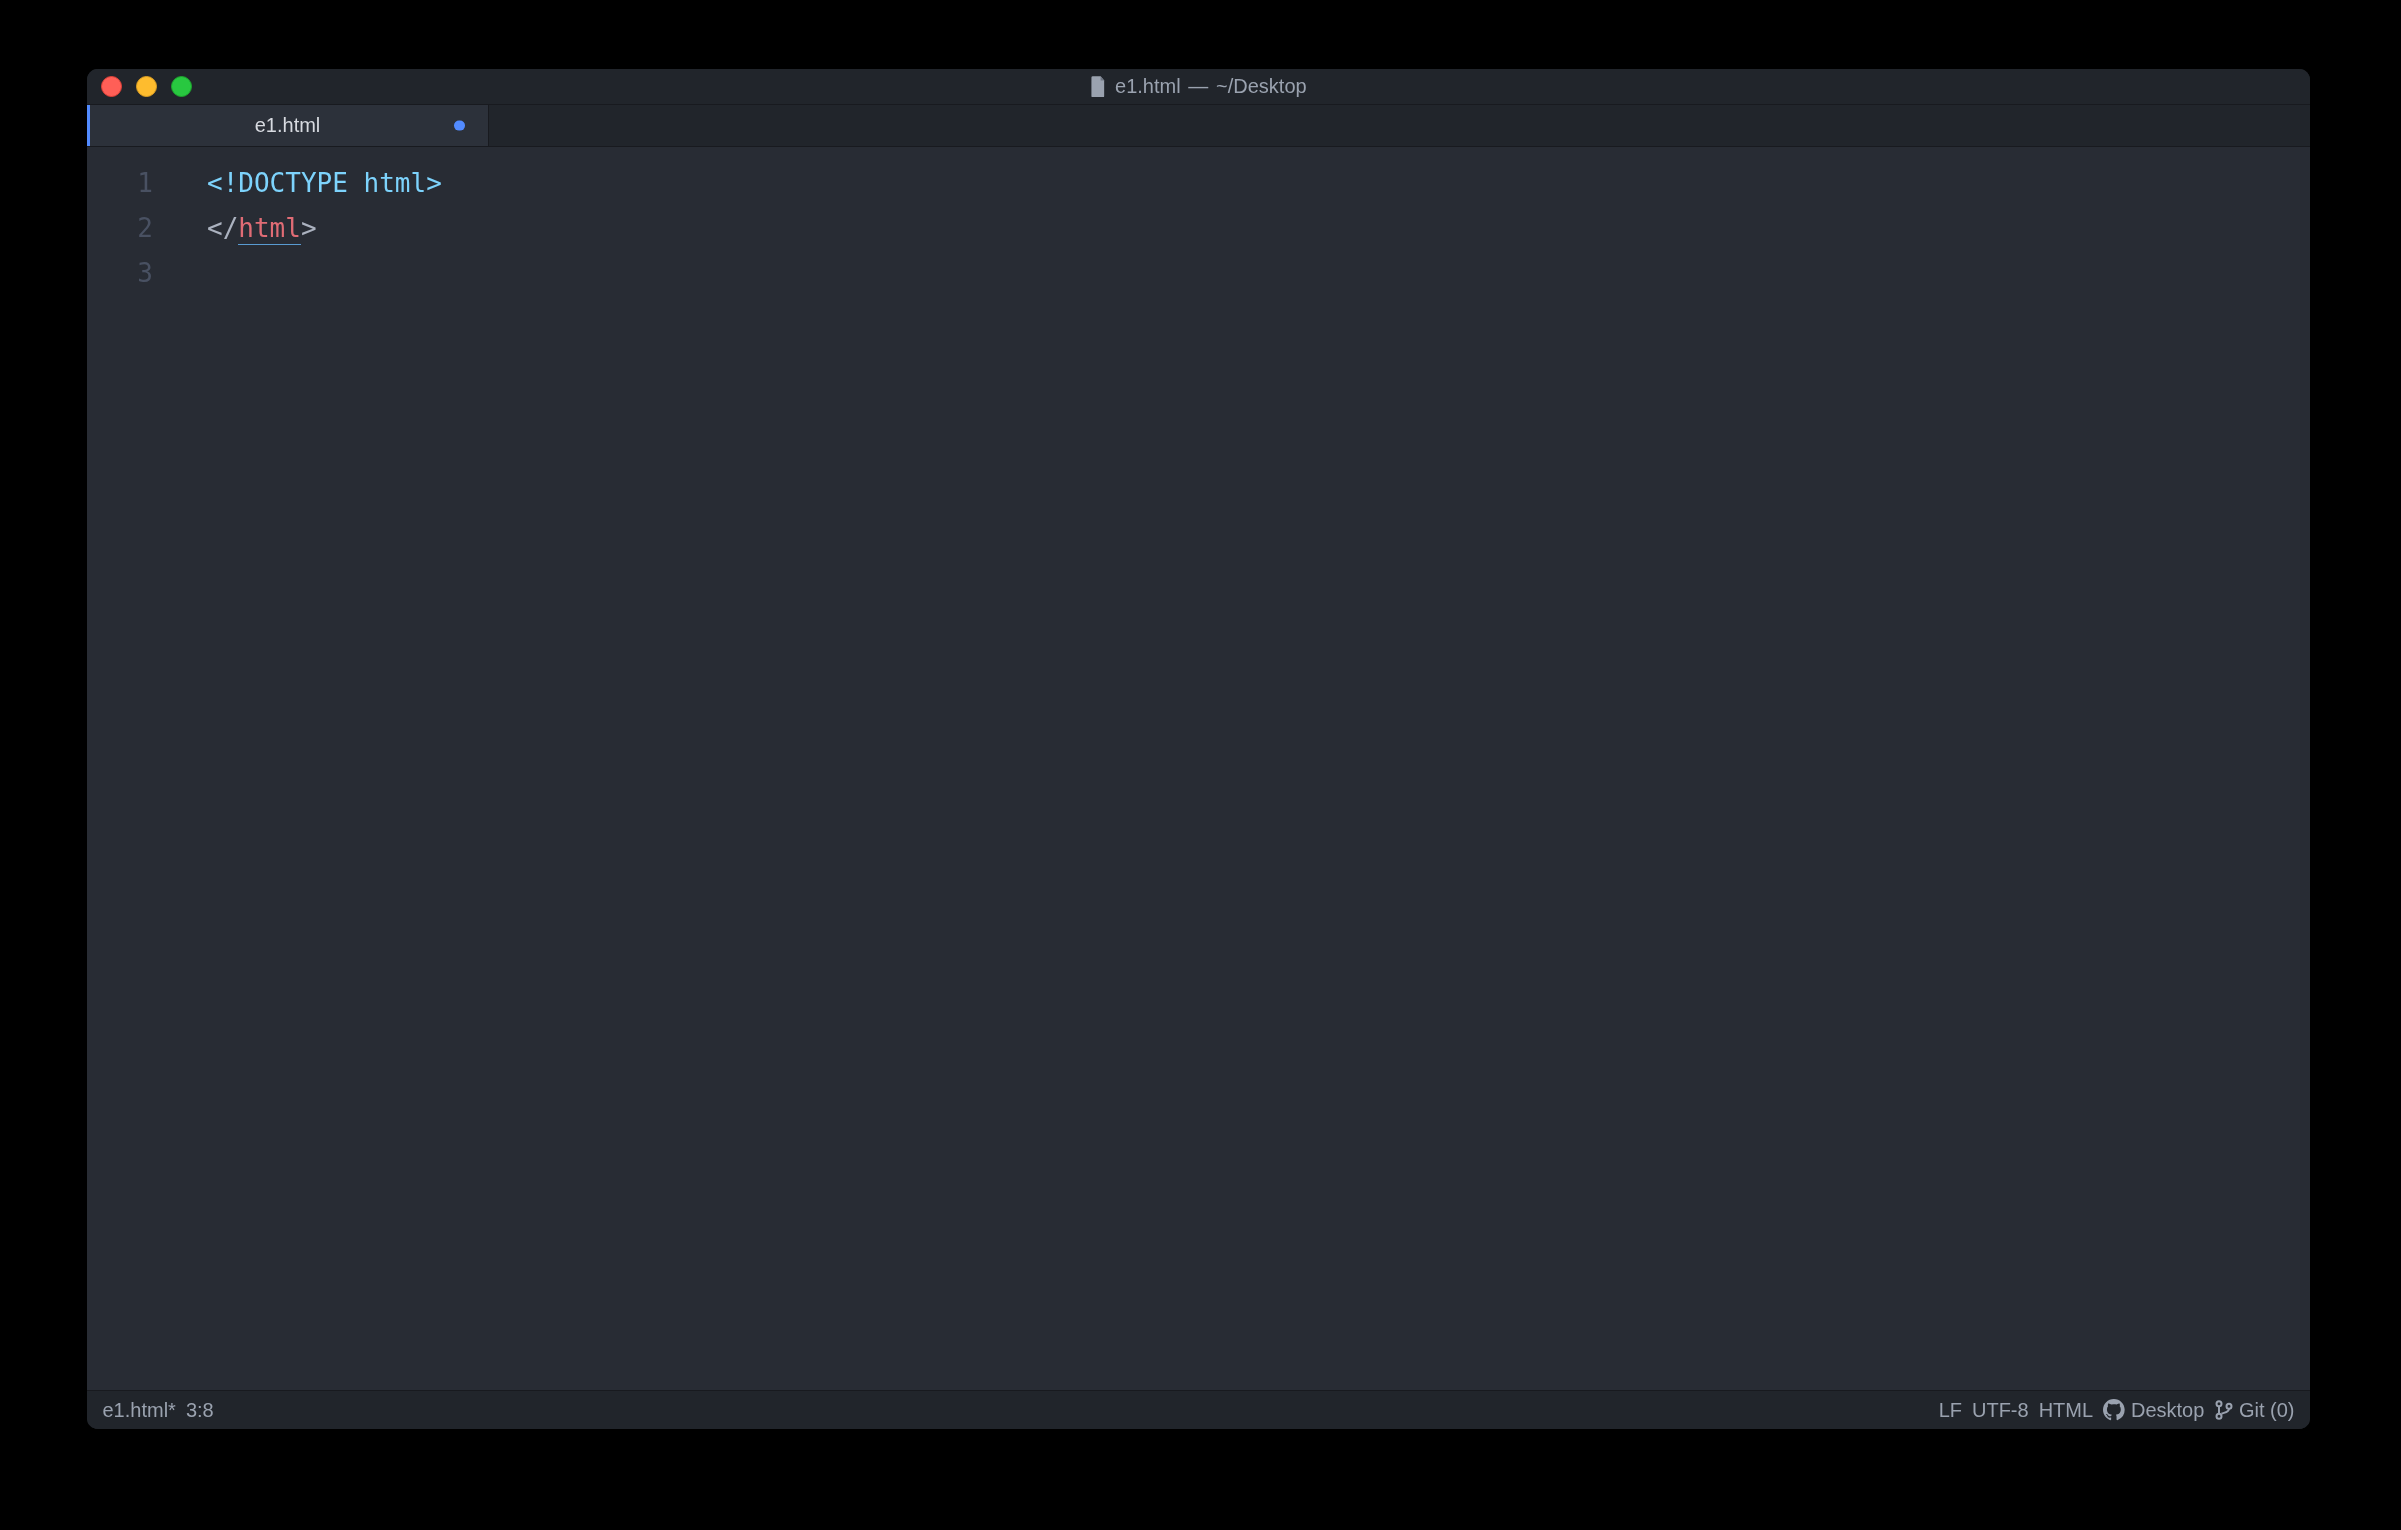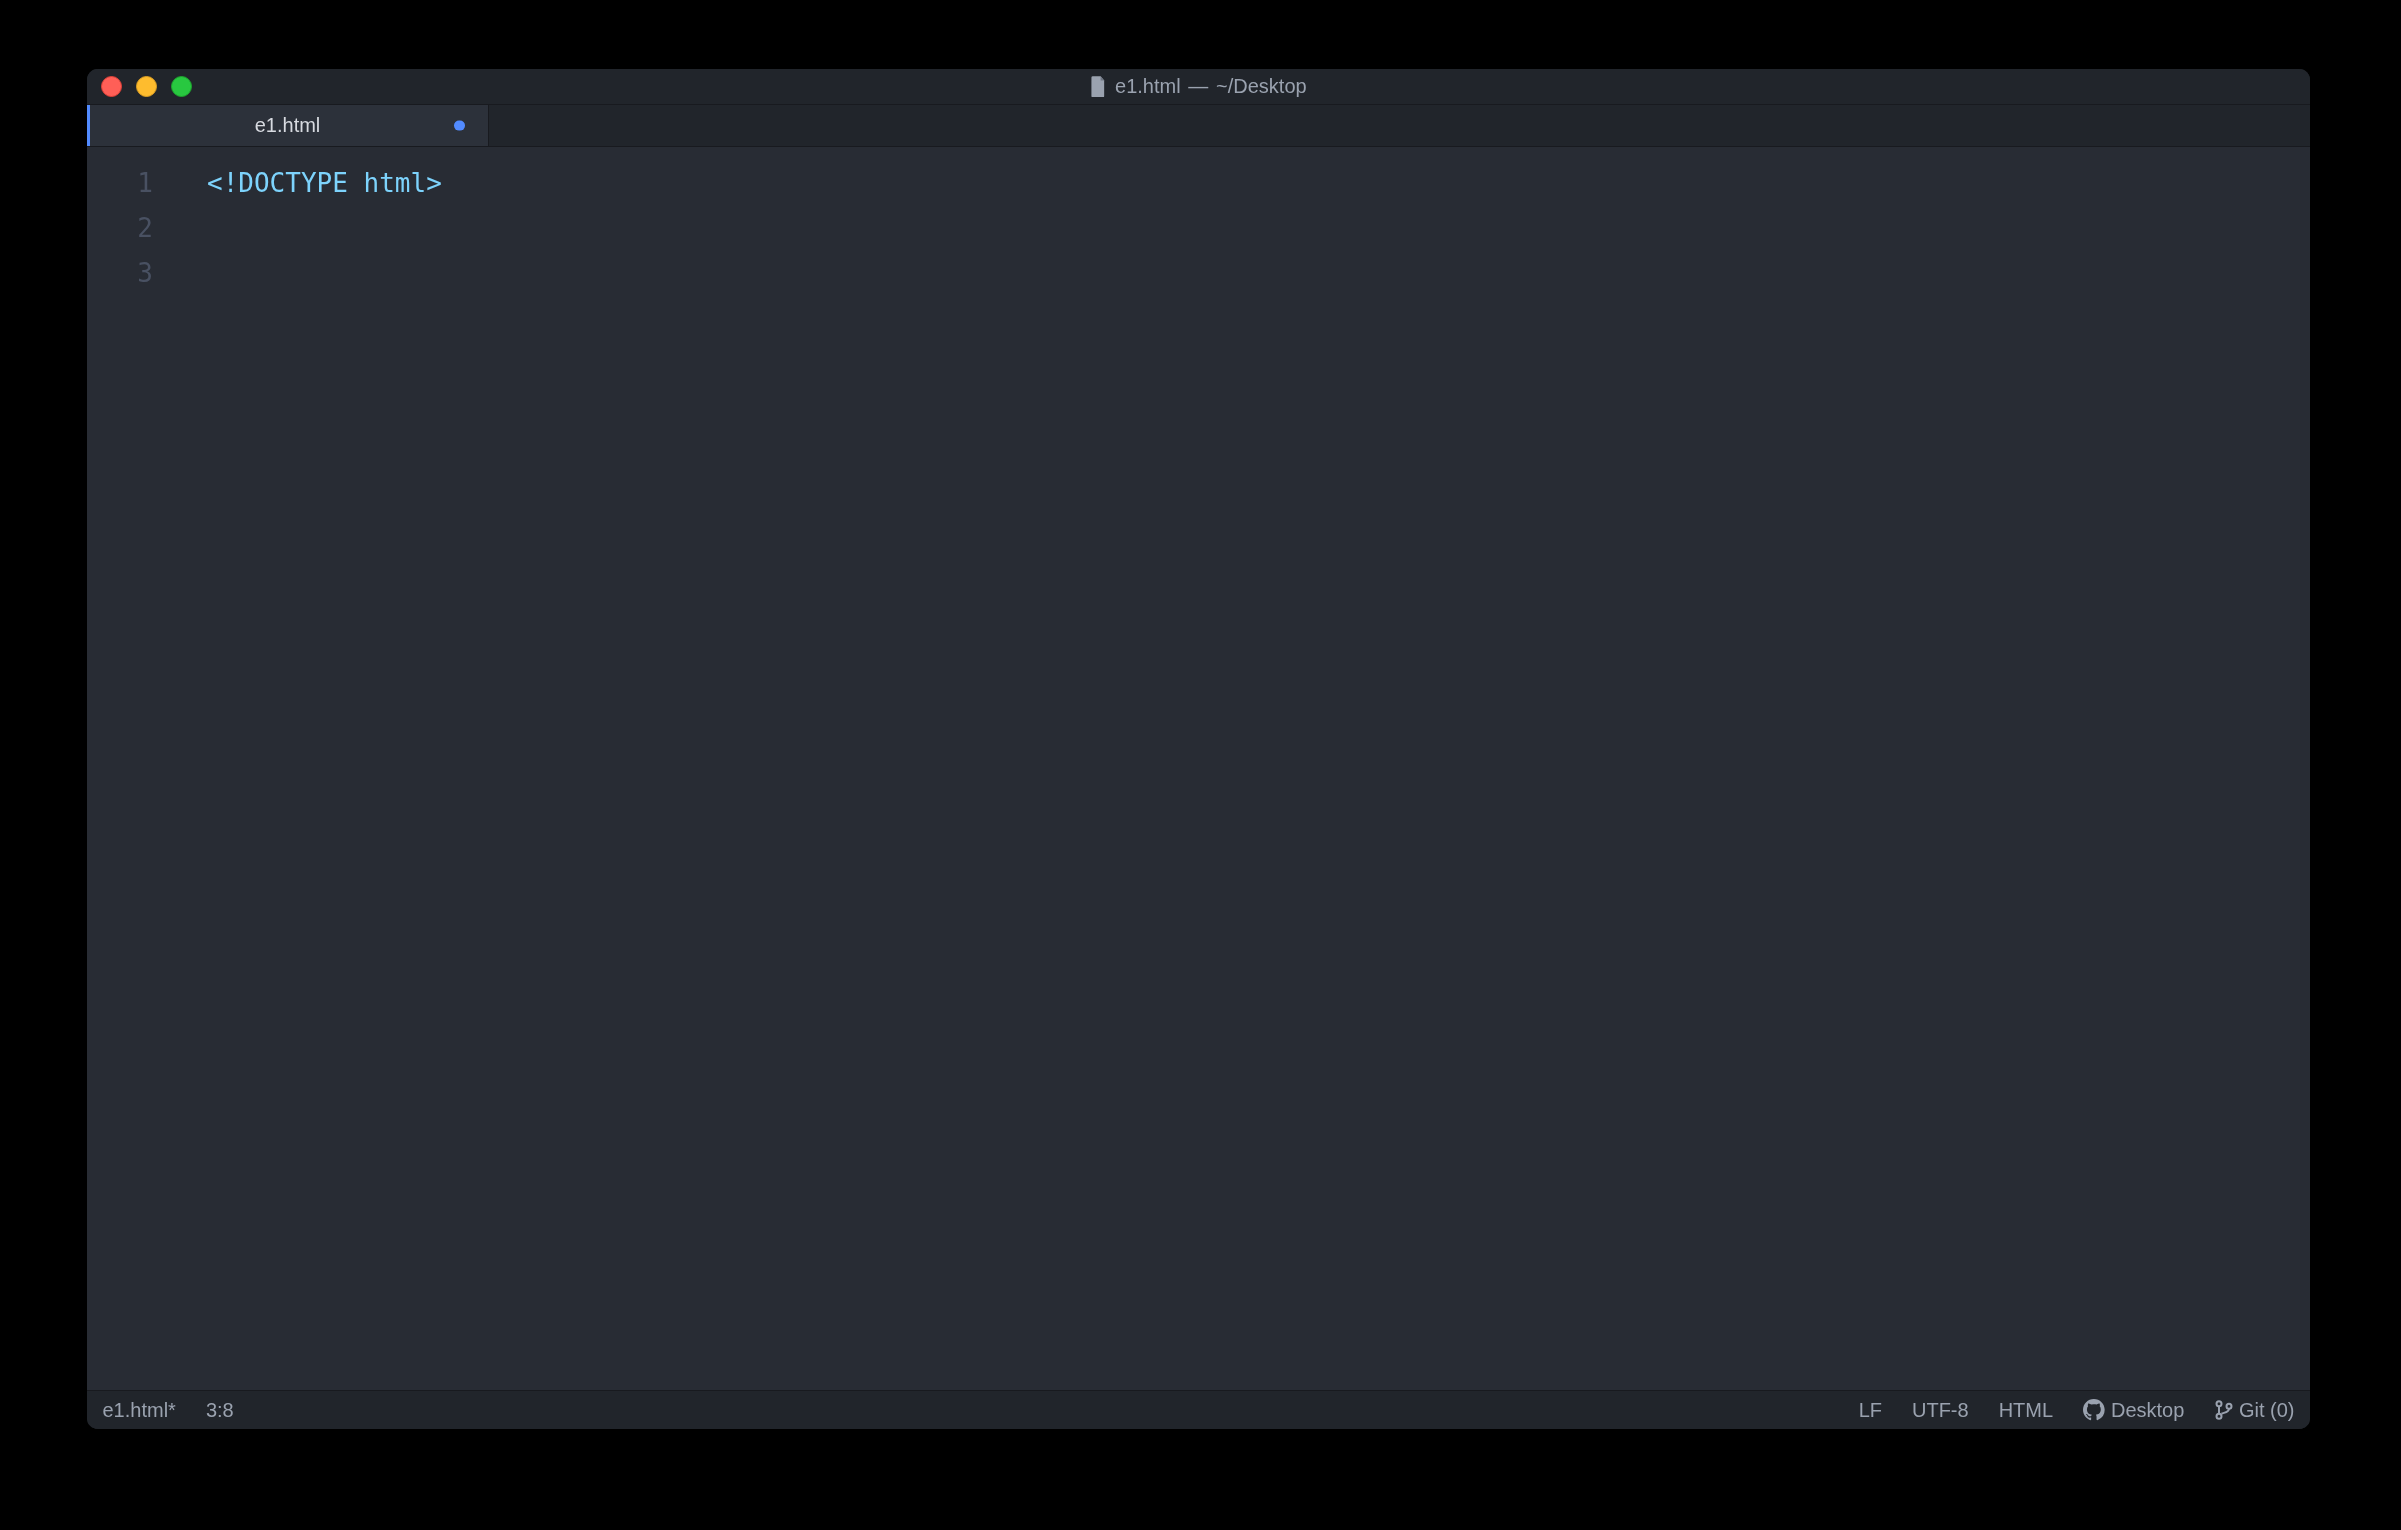--- a/index.html
+++ b/index.html
@@ -129,21 +129,21 @@
     height: 39px;
     background:#21252b;
     border-top:0.8px solid #181a1f;
     display:flex;
     align-items:center;
     font-size: 20px;
     color:#9aa2af;
     padding: 0 15.5px;
     flex: 0 0 auto;
   }
-  .statusbar .left, .statusbar .right{ display:flex; align-items:center; gap:30px;}
+  .statusbar .left, .statusbar .right{ display:flex; align-items:center; gap:10px;}
   .statusbar .spacer{ flex:1; }
   .gh-icon { width:21.7px; height:21.7px; fill:#9aa2af; display:inline-block; vertical-align:middle; margin-right:6.2px;}
   .git-icon{ width:20px; height:20px; display:inline-block; vertical-align:middle; margin-right:4.6px;}
   .sb-item{ display:flex; align-items:center; }
 </style>
 </head>
 <body>
 
 <div class="stage" id="stage" style="transform: scale(1);">
   <div class="window">
@@ -176,20 +176,21 @@
     </div>
 
     <div class="editor">
       <div class="gutter" id="gutter">
           <div class="ln">1</div>
           <div class="ln">2</div>
           <div class="ln">3</div>
         </div>
       <div class="code" id="code">
           <div class="line"><span class="doctype">&lt;!DOCTYPE html&gt;</span></div>
+          <div class="line current"><div class="hl"></div><span class="punct">&lt;/</span><span class="tagname underline-close">html</span><span class="punct">&gt;</span></div>
         </div>
     </div>
 
     <div class="statusbar">
       <div class="left">
         <span class="sb-item">e1.html*</span>
         <span class="sb-item">3:8</span>
       </div>
       <div class="spacer"></div>
       <div class="right">

